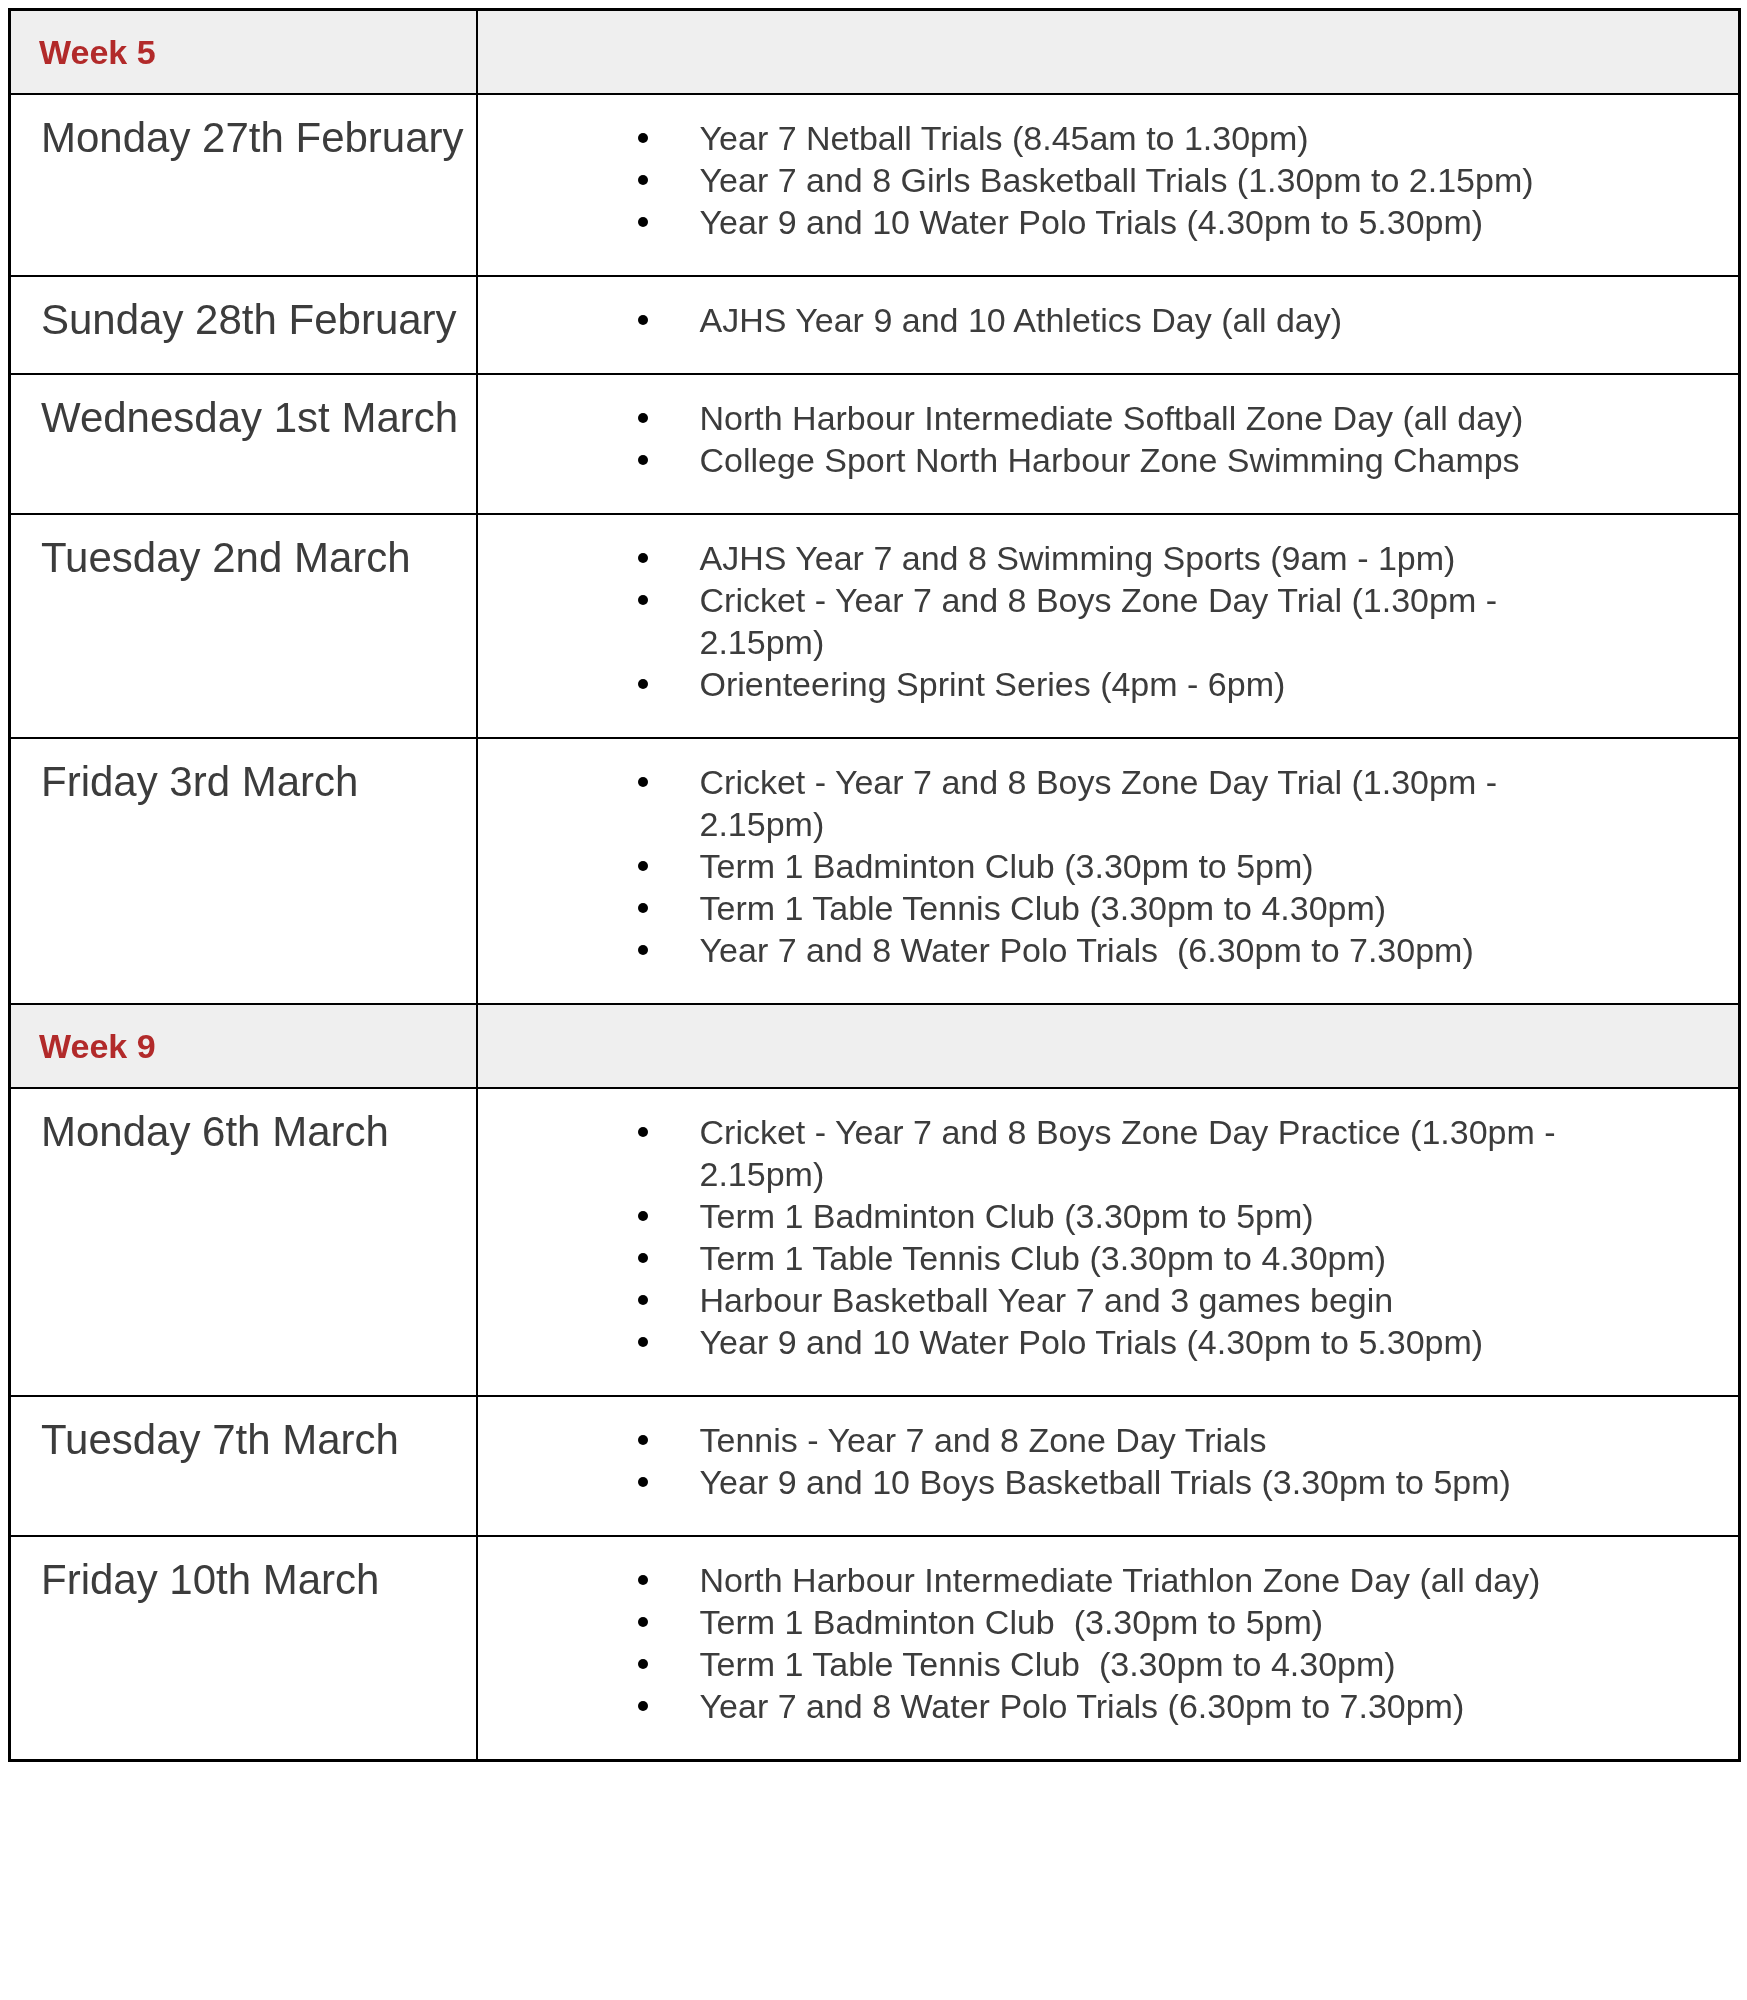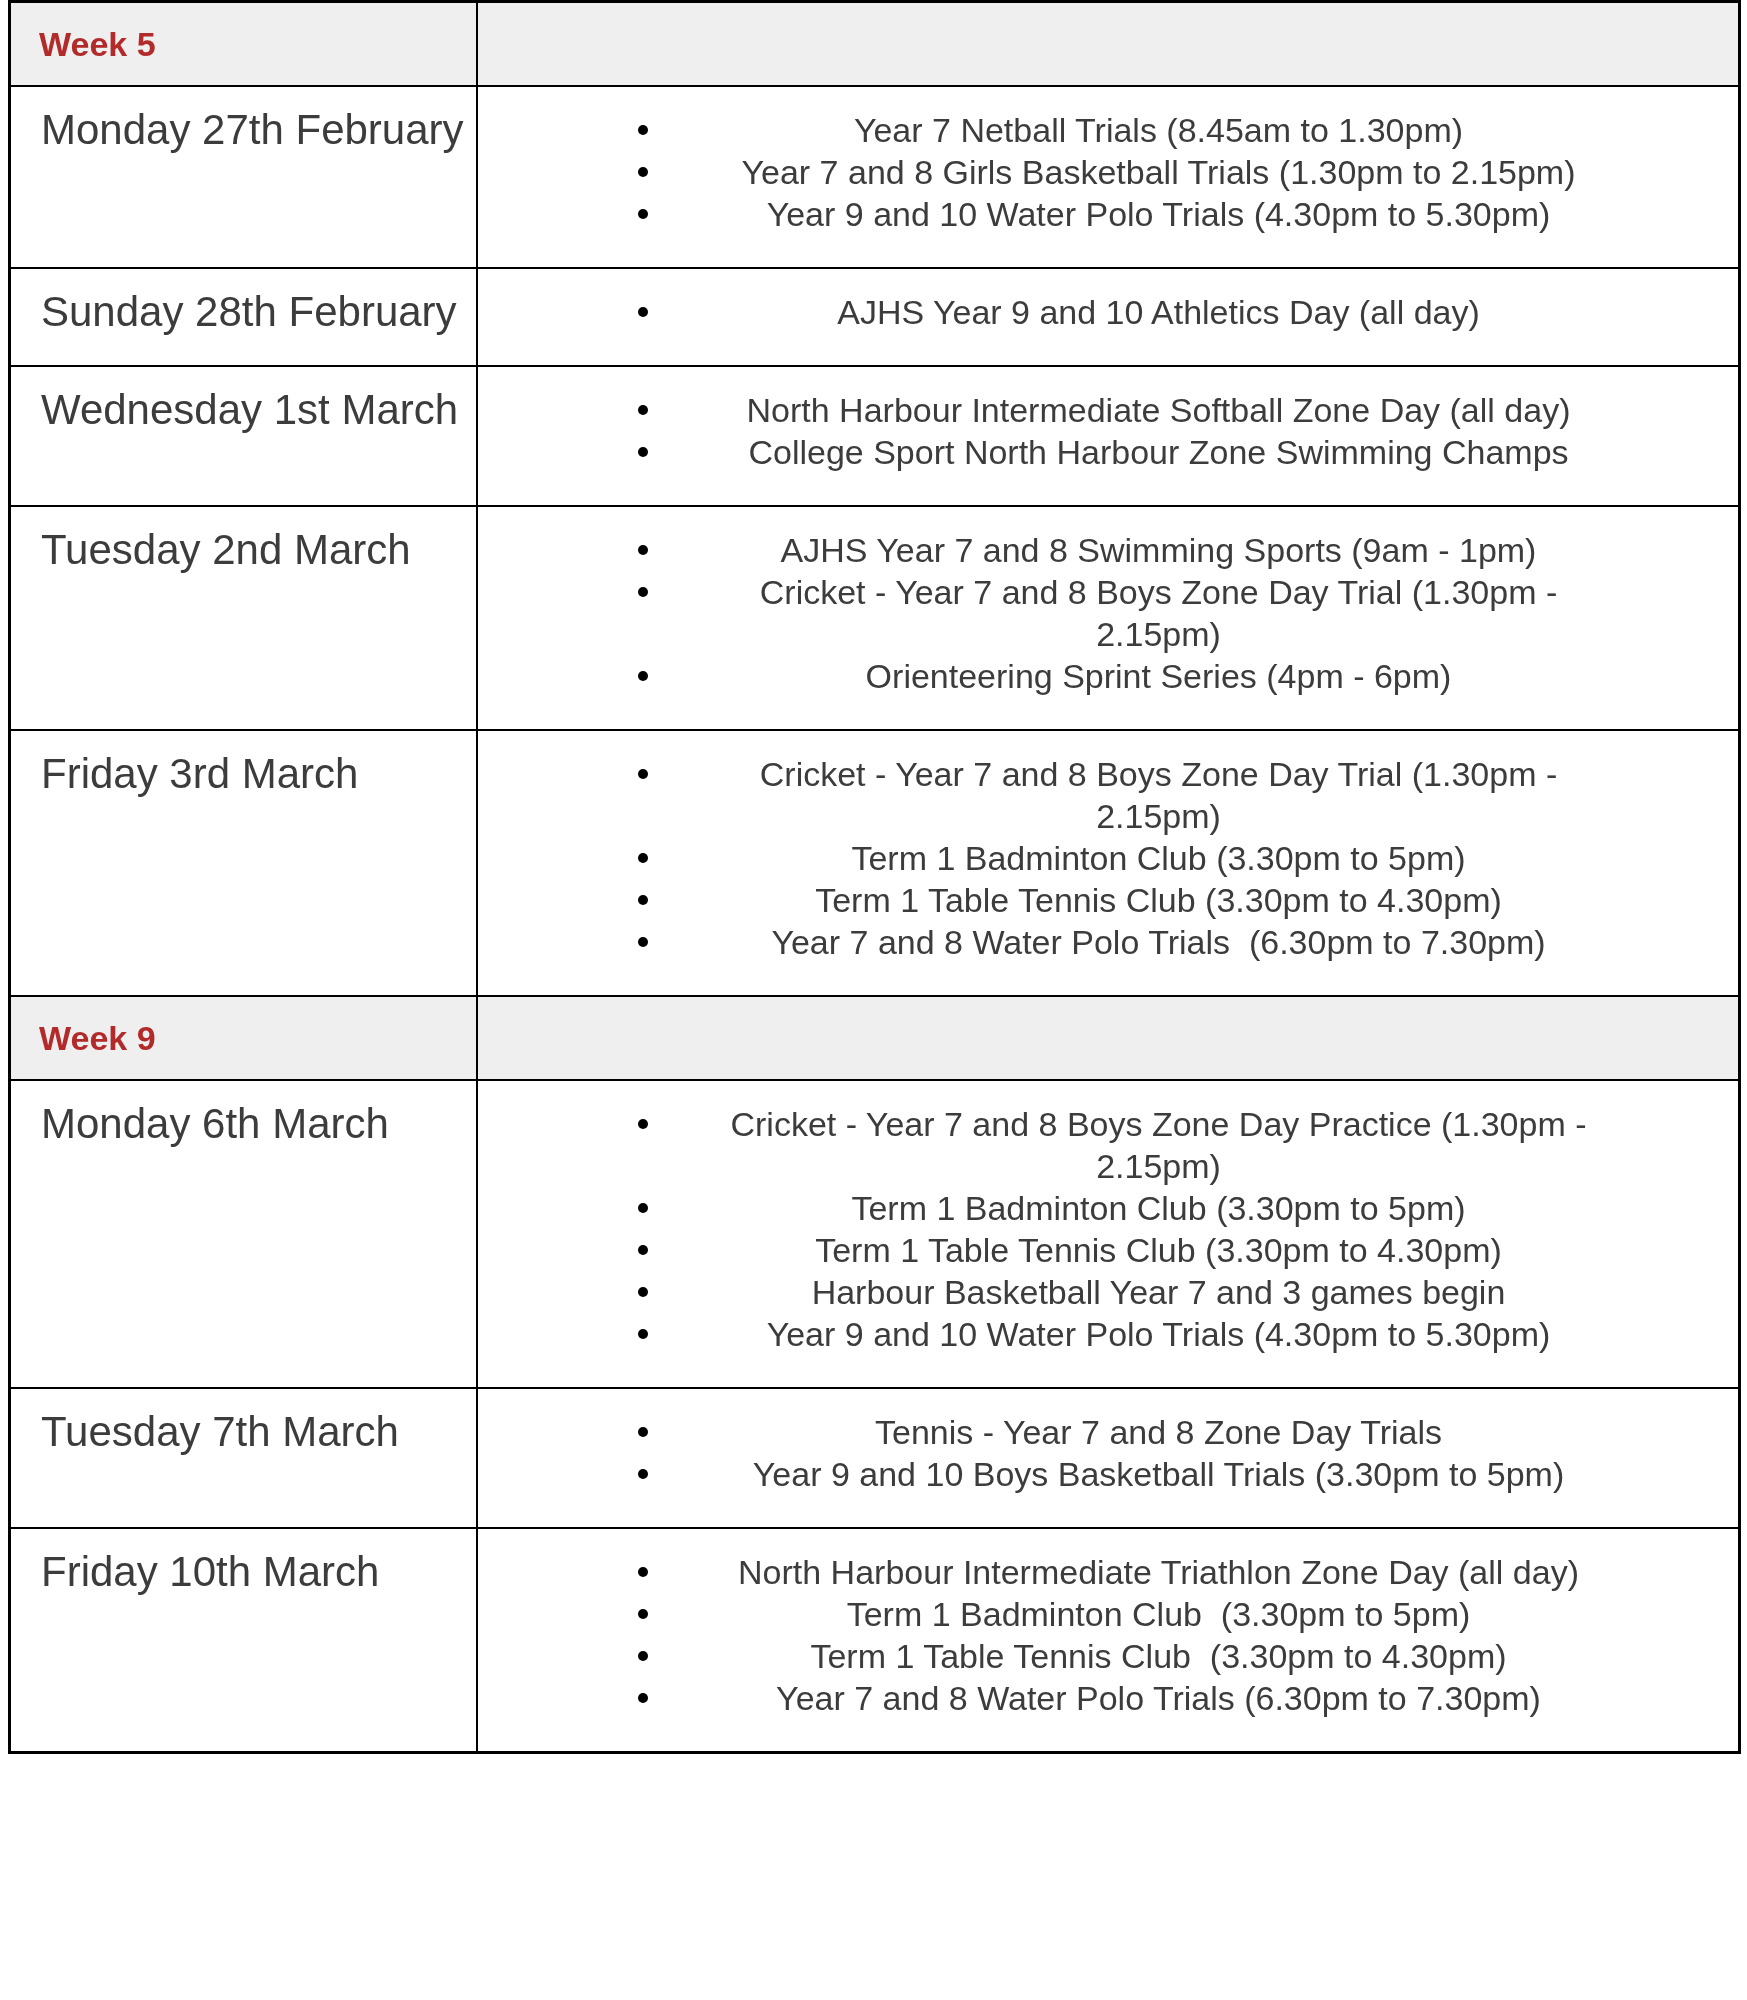--- a/index.html
+++ b/index.html
@@ -5,21 +5,21 @@
   html, body {
     margin: 0;
     padding: 0;
     background: #ffffff;
     font-family: "Liberation Sans", sans-serif;
   }
   .page {
     width: 1609px;
     min-height: 2000px;
     box-sizing: border-box;
-    padding: 0 4px 0 8px;
+    padding: 8px 4px 0 8px;
     background: #ffffff;
   }
   table.schedule {
     border-collapse: collapse;
     table-layout: fixed;
     width: 1733px;
     border: 3px solid #000000;
   }
   table.schedule td {
     border: 2px solid #000000;
@@ -46,21 +46,20 @@
   }
   .date-label {
     font-size: 42px;
     line-height: 42px;
     color: #3c3c3c;
   }
 
   
   td.events-cell {
     padding: 22px 12px 32px 0;
-    text-align: center;
   }
   ul.event-list {
     margin: 0;
     padding: 0;
     list-style: none;
   }
   li.event-item {
     position: relative;
     margin-left: 222px;
     max-width: 918px;

